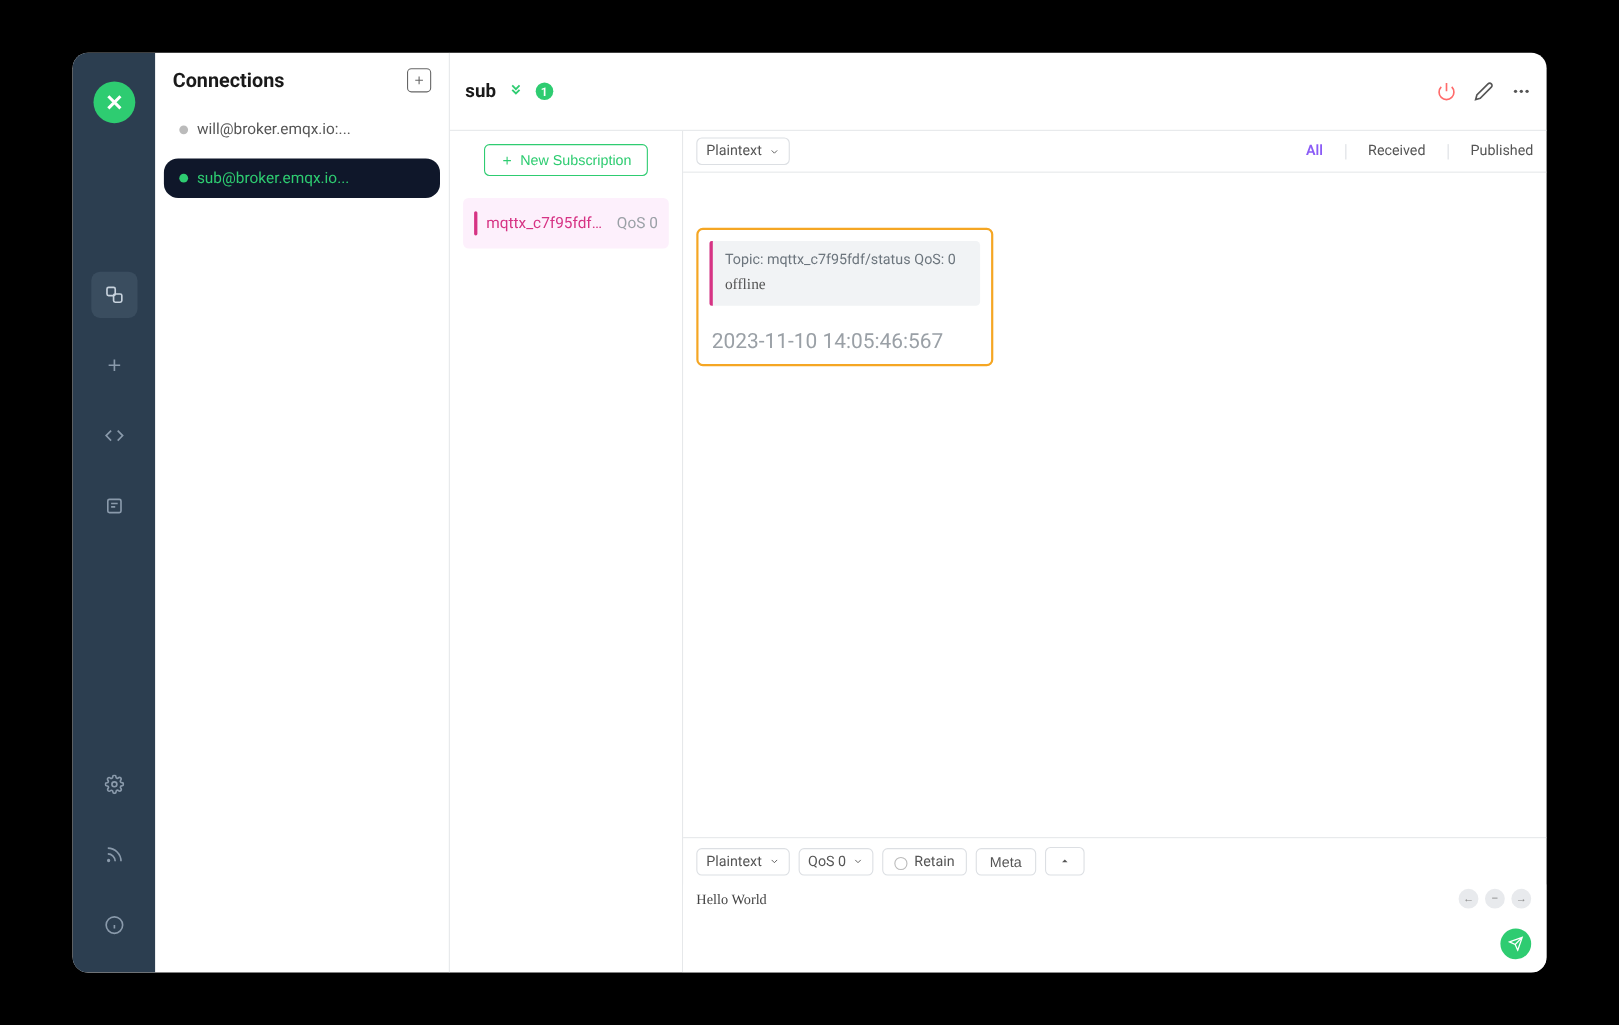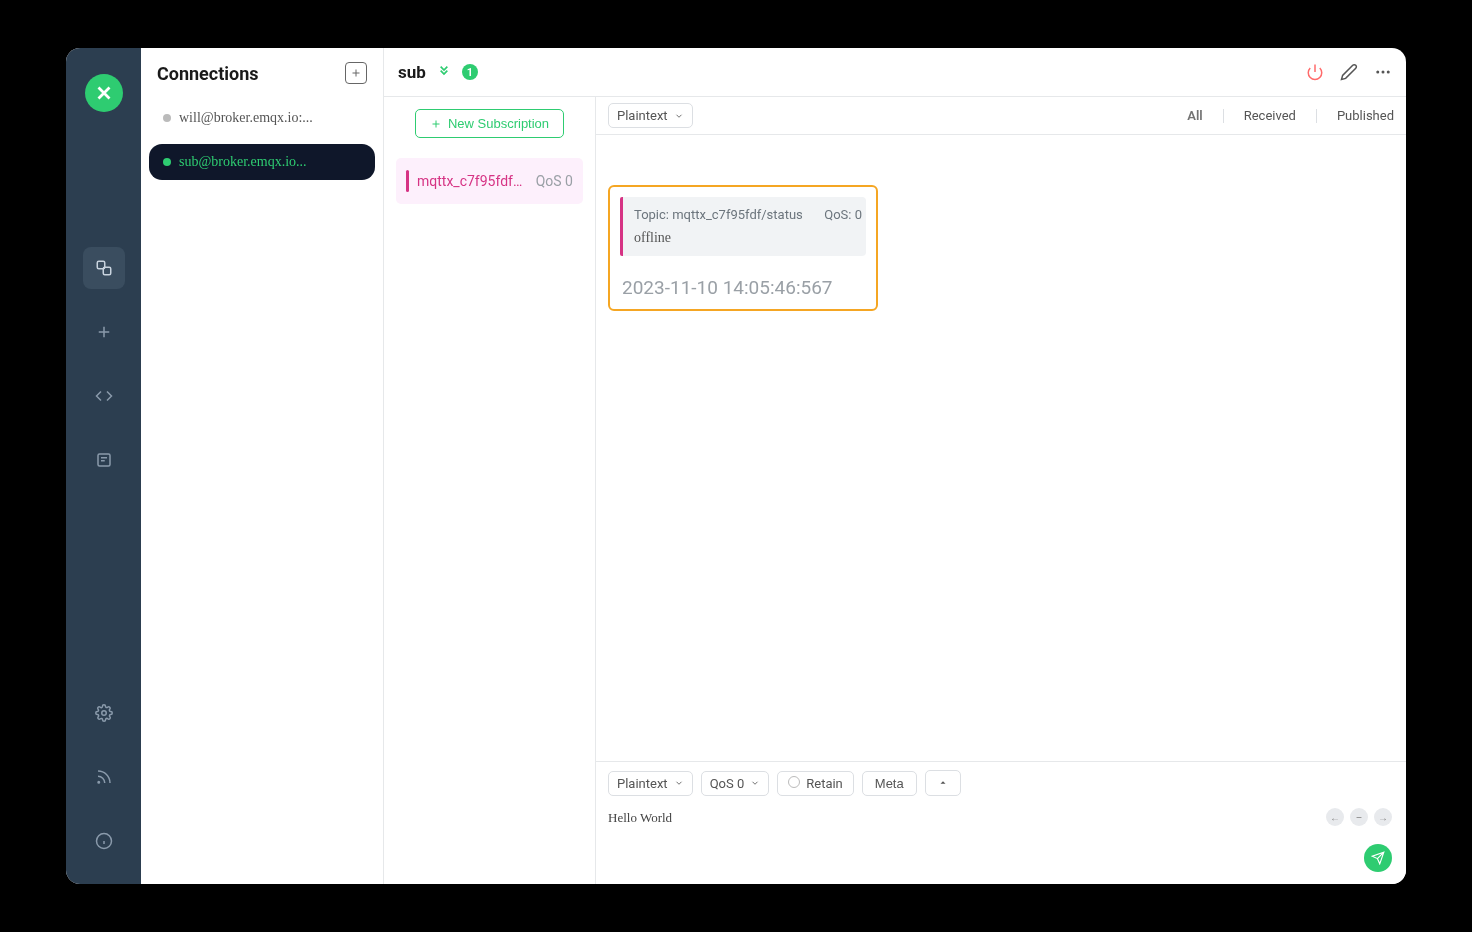--- a/index.html
+++ b/index.html
@@ -57,21 +57,21 @@
     }
     .rail-icon.active {
       background: #3a4d5f;
       color: #c8d3de;
     }
     .rail-icon svg { width: 18px; height: 18px; }
     .rail-spacer { flex: 1; }
 
     
     .connections-panel {
-      width: 243px;
+      width: 268px;
       border-right: 1px solid #e6e8ea;
       display: flex;
       flex-direction: column;
     }
     .conn-header {
       display: flex;
       align-items: center;
       justify-content: space-between;
       padding: 14px 16px 12px 16px;
     }
@@ -112,31 +112,30 @@
       height: 8px;
       border-radius: 50%;
       background: #bbb;
       flex-shrink: 0;
     }
     .conn-item.active .status-dot { background: #2ecc71; }
     .conn-label {
       white-space: nowrap;
       overflow: hidden;
       text-overflow: ellipsis;
-      font-family: Liberation Serif, serif;
     }
 
     
     .main-area {
       flex: 1;
       display: flex;
       flex-direction: column;
     }
     .main-header {
-      height: 49px;
+      height: 71px;
       border-bottom: 1px solid #e6e8ea;
       display: flex;
       align-items: center;
       padding: 0 14px;
     }
     .main-header-left {
       display: flex;
       align-items: center;
       gap: 10px;
     }
@@ -266,42 +265,42 @@
       margin-left: auto;
       display: flex;
       align-items: center;
       gap: 20px;
       font-size: 13px;
     }
     .filter-tab {
       color: #555;
       cursor: pointer;
     }
-    .filter-tab.active { color: #737373; font-weight: 600; }
+    .filter-tab.active { color: #8b5cf6; font-weight: 600; }
     .filter-sep {
       width: 1px;
       height: 14px;
       background: #dcdfe3;
     }
 
     .msg-scroll {
       flex: 1;
       padding: 12px;
       overflow: auto;
     }
     .msg-card-wrap {
       border: 2px solid #f5a623;
       border-radius: 6px;
       padding: 10px;
       width: 270px;
     }
     .msg-card {
       background: #f1f3f5;
       border-radius: 4px;
-      padding: 10px 4px 10px 14px;
+      padding: 10px 22px 10px 14px;
       position: relative;
     }
     .msg-bar {
       position: absolute;
       left: 0;
       top: 0;
       bottom: 0;
       width: 3px;
       background: #d63384;
       border-radius: 2px 0 0 2px;
@@ -332,21 +331,21 @@
       flex-direction: column;
     }
     .pub-row1 {
       display: flex;
       align-items: center;
       gap: 8px;
       padding: 8px 12px;
     }
     .retain-chk {
       display: flex;
-      align-items: flex-start;
+      align-items: flex-end;
       gap: 6px;
       border: 1px solid #dcdfe3;
       border-radius: 5px;
       padding: 4px 10px;
       font-size: 13px;
       color: #555;
       cursor: pointer;
     }
     .retain-chk .circle {
       width: 12px;

